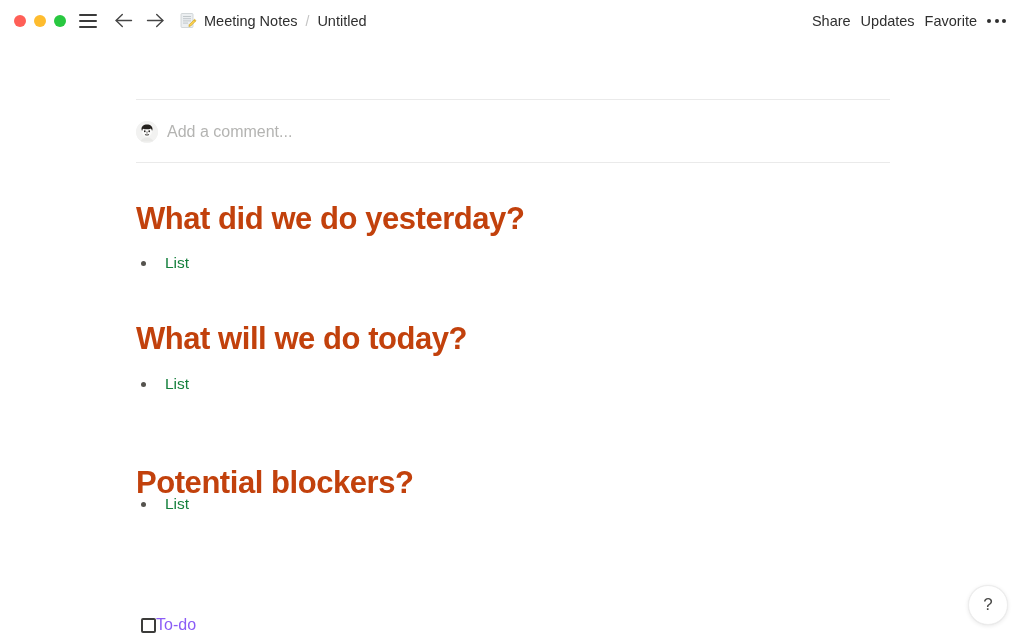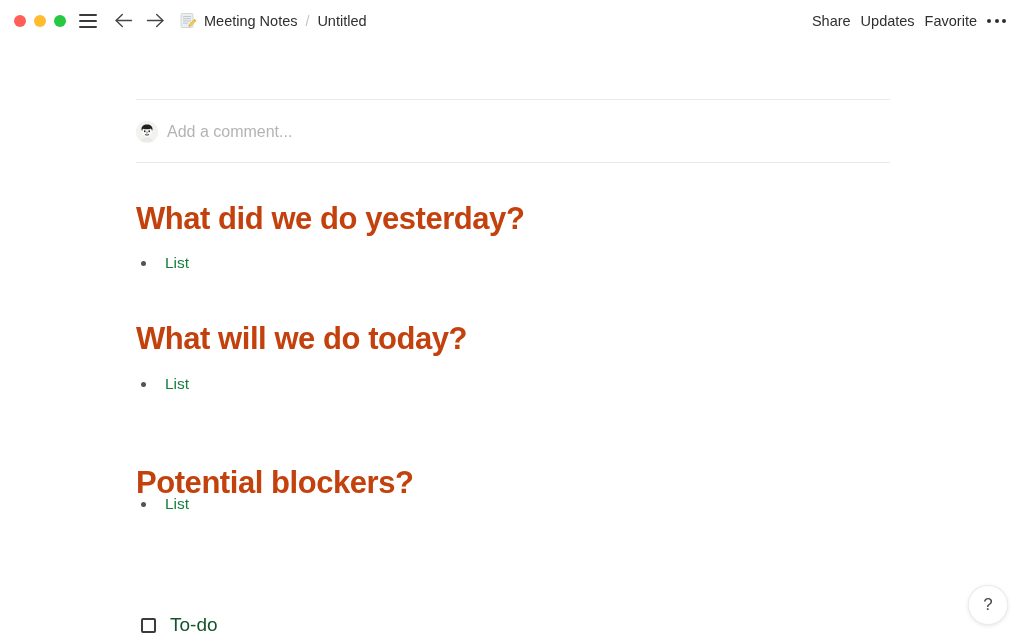--- a/index.html
+++ b/index.html
@@ -194,23 +194,22 @@
     width: 15px; height: 15px;
     border: 2px solid #3c3c3a;
     border-radius: 2px;
     background: #fff;
     flex: none;
     display: block;
     margin-left: 5px;
     cursor: pointer;
   }
   .todo-text {
-    font-size: 19px;
-    color: #14532d;
-    margin-left: 14px;
+    font-size: 16px;
+    color: #8b5cf6;
   }
 
   .help-button {
     position: absolute;
     right: 16px;
     bottom: 15px;
     width: 40px; height: 40px;
     border-radius: 50%;
     background: #ffffff;
     border: 1px solid #ededed;

